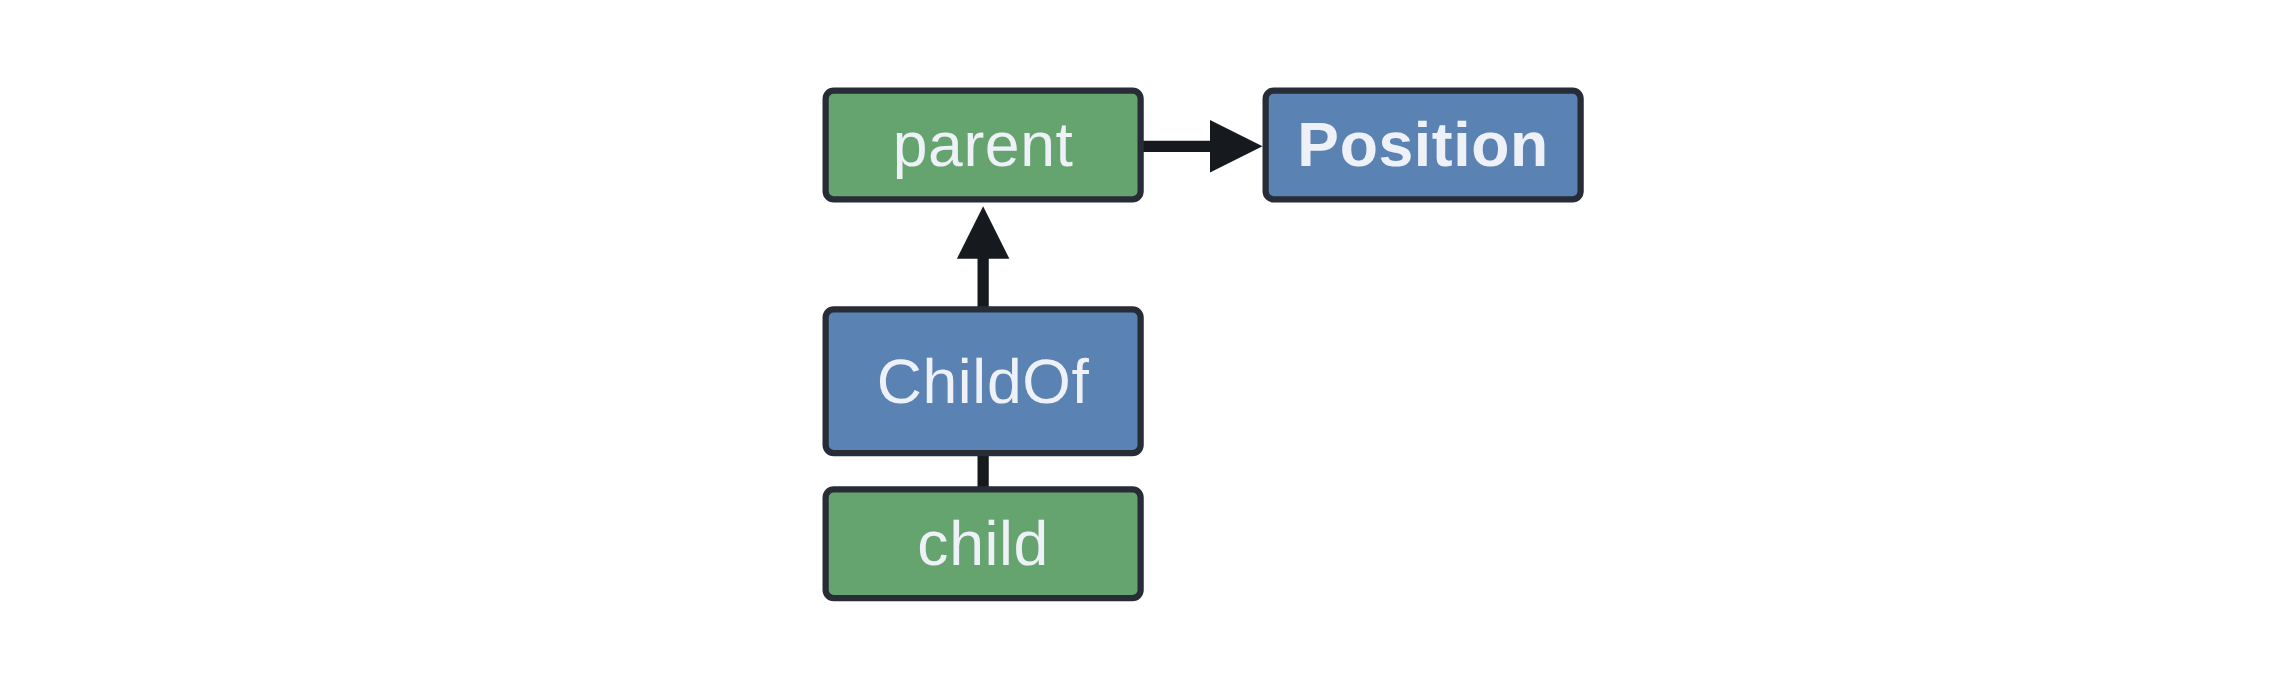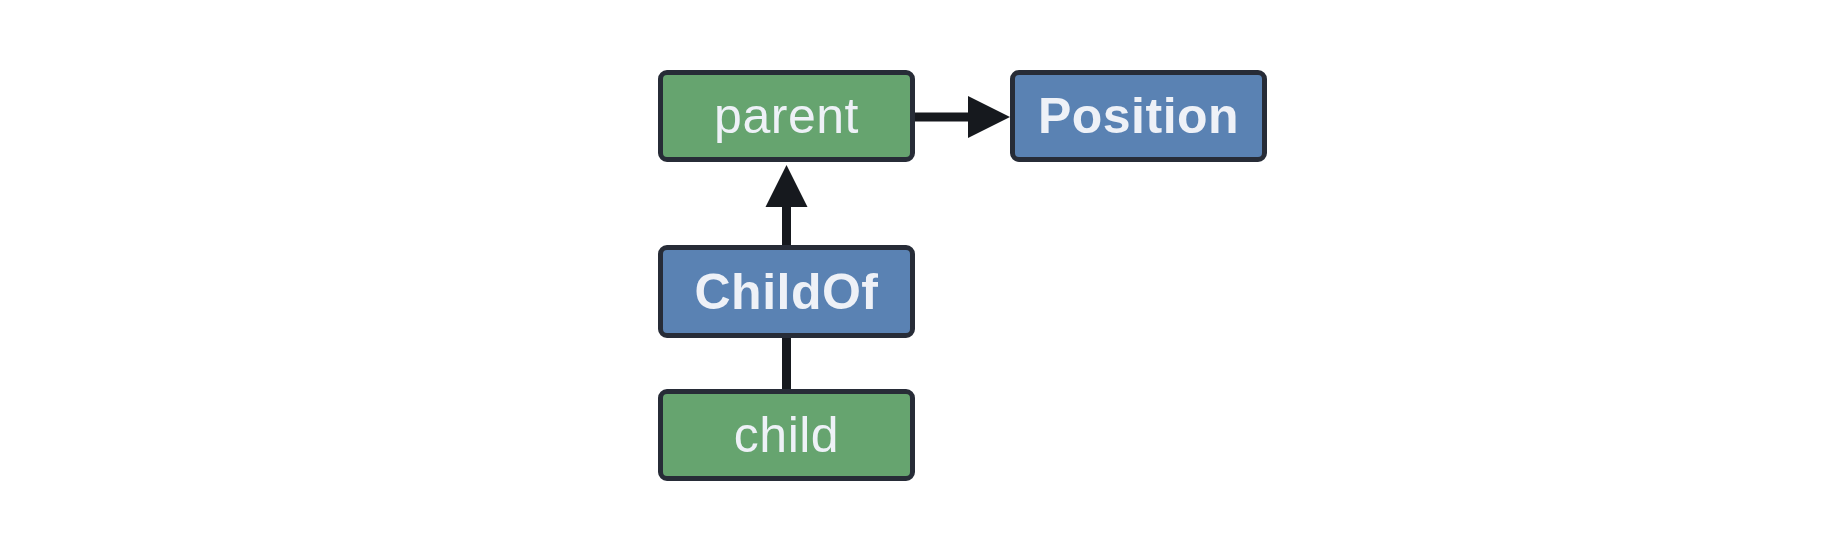--- a/index.html
+++ b/index.html
@@ -37,21 +37,21 @@
     justify-content: center;
   }
   .node-label {
     font-size: 50px;
     line-height: 1;
     white-space: nowrap;
     letter-spacing: 0.5px;
   }
   .node-parent   { left: 658px;  top: 70px;  }
   .node-position { left: 1010px; top: 70px; font-weight: bold;  }
-  .node-childof  { left: 658px;  top: 245px; height: 93px; font-weight: bold; }
+  .node-childof  { left: 658px;  top: 245px; height: 120px; }
   .node-child    { left: 658px;  top: 389px; text-align: center; }
 </style>
 </head>
 <body>
 
 <div class="canvas" style="background-color: rgb(255, 255, 255); padding-left: 30px;">
 
   <svg class="edges-layer" viewBox="0 0 1830 548" xmlns="http://www.w3.org/2000/svg">
 
     <line x1="913" y1="117" x2="972" y2="117" stroke-width="9" stroke="#16191e"></line>

